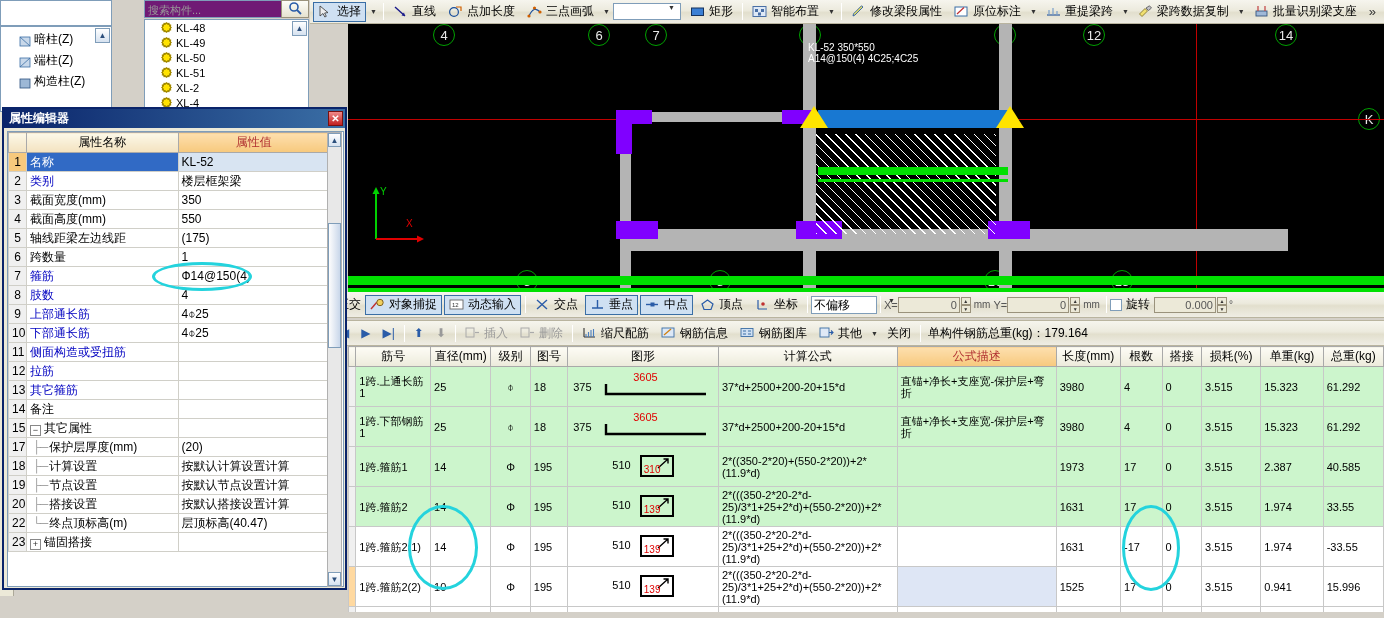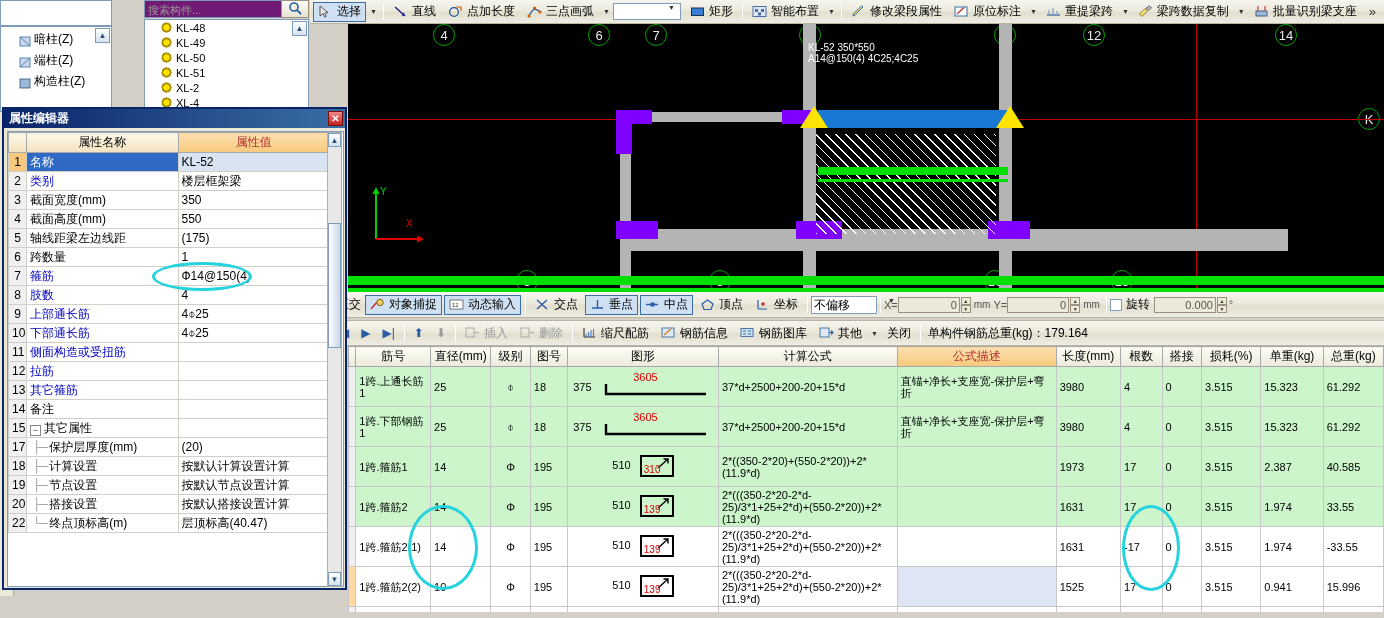--- a/index.html
+++ b/index.html
@@ -1010,20 +1010,27 @@
           <tr>
               <td class="idx">20</td>
               <td class="nm"><span class="branch">&nbsp;├─</span><span>搭接设置</span></td>
               <td class="val">按默认搭接设置计算</td>
             </tr>
           <tr>
               <td class="idx">22</td>
               <td class="nm"><span class="branch">&nbsp;└─</span><span>终点顶标高(m)</span></td>
               <td class="val">层顶标高(40.47)</td>
             </tr>
+          <tr>
+            <td class="idx">23</td>
+            <td class="nm">
+              <span class="tnode">+</span><span>锚固搭接</span>
+            </td>
+            <td class="val"></td>
+          </tr>
         </tbody>
       </table>
     </div>
     <div id="prop-vscroll">
       <div class="ar">▲</div>
       <div id="prop-vthumb"></div>
       <div class="ar" style="position:absolute;bottom:0;left:0;">▼</div>
     </div>
   </div>
 

